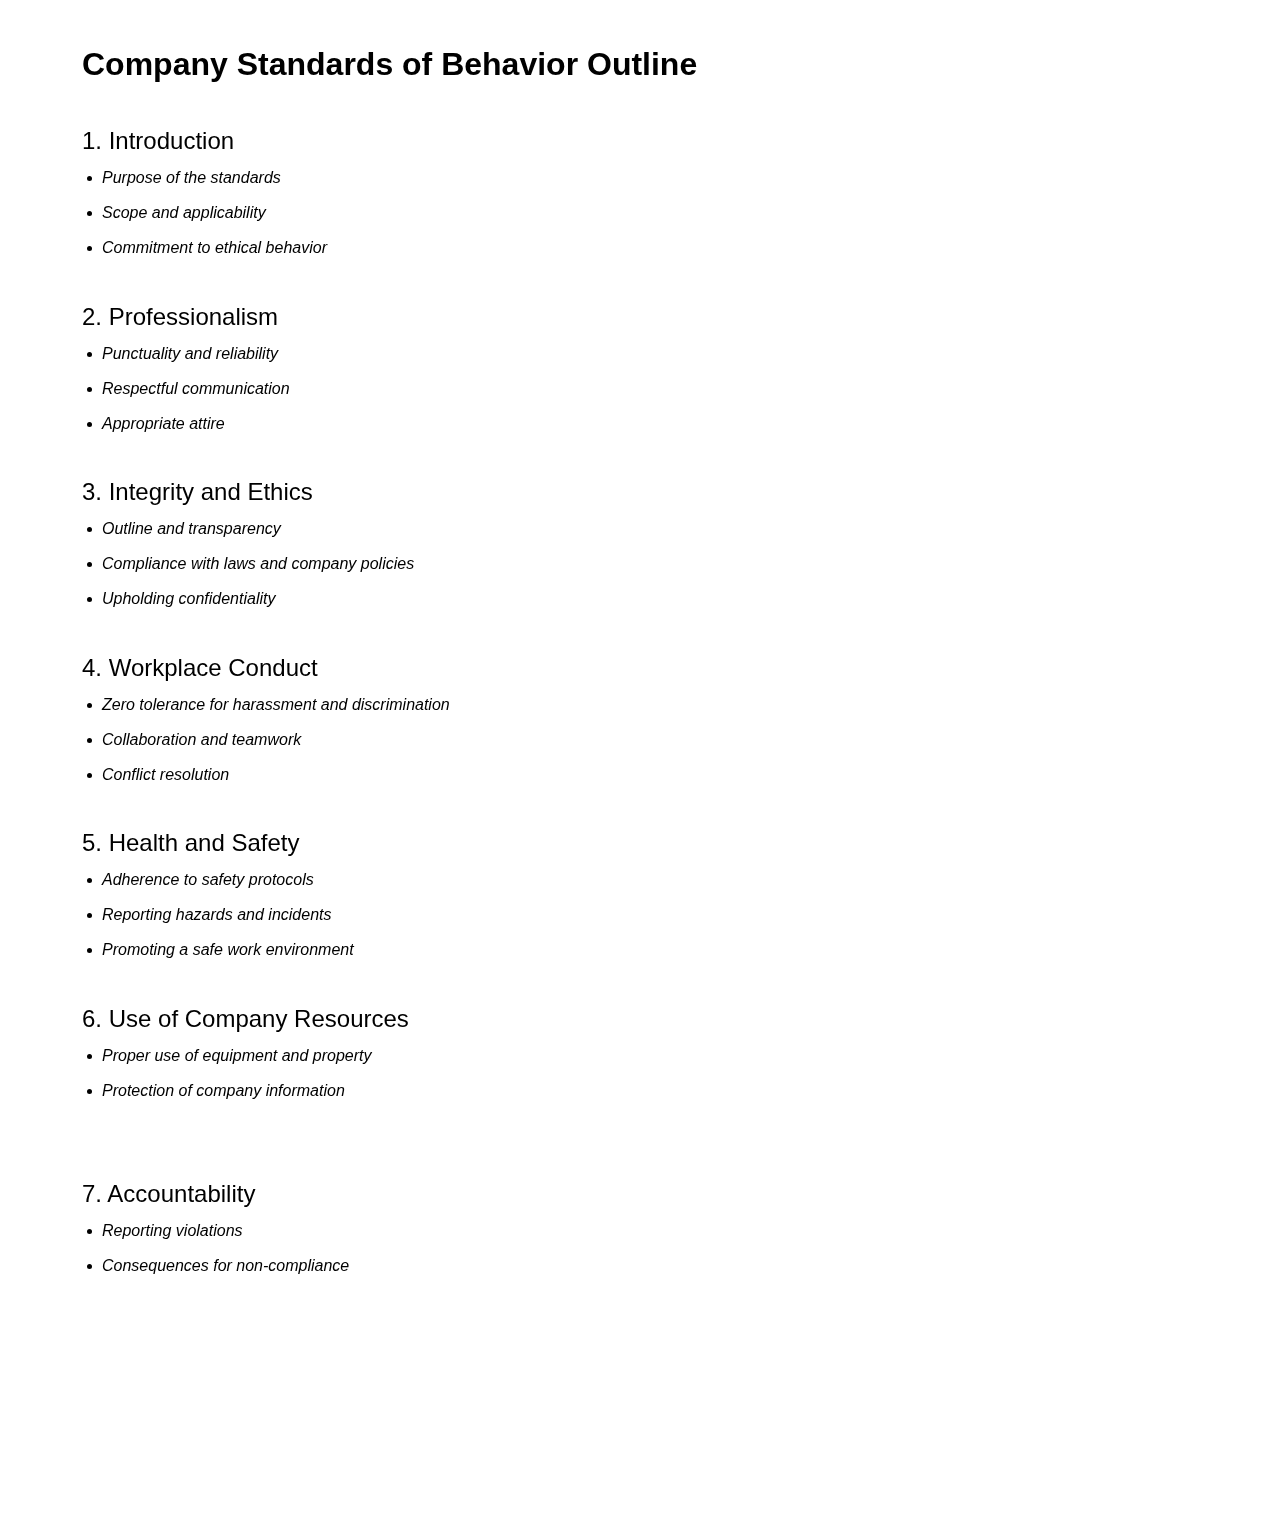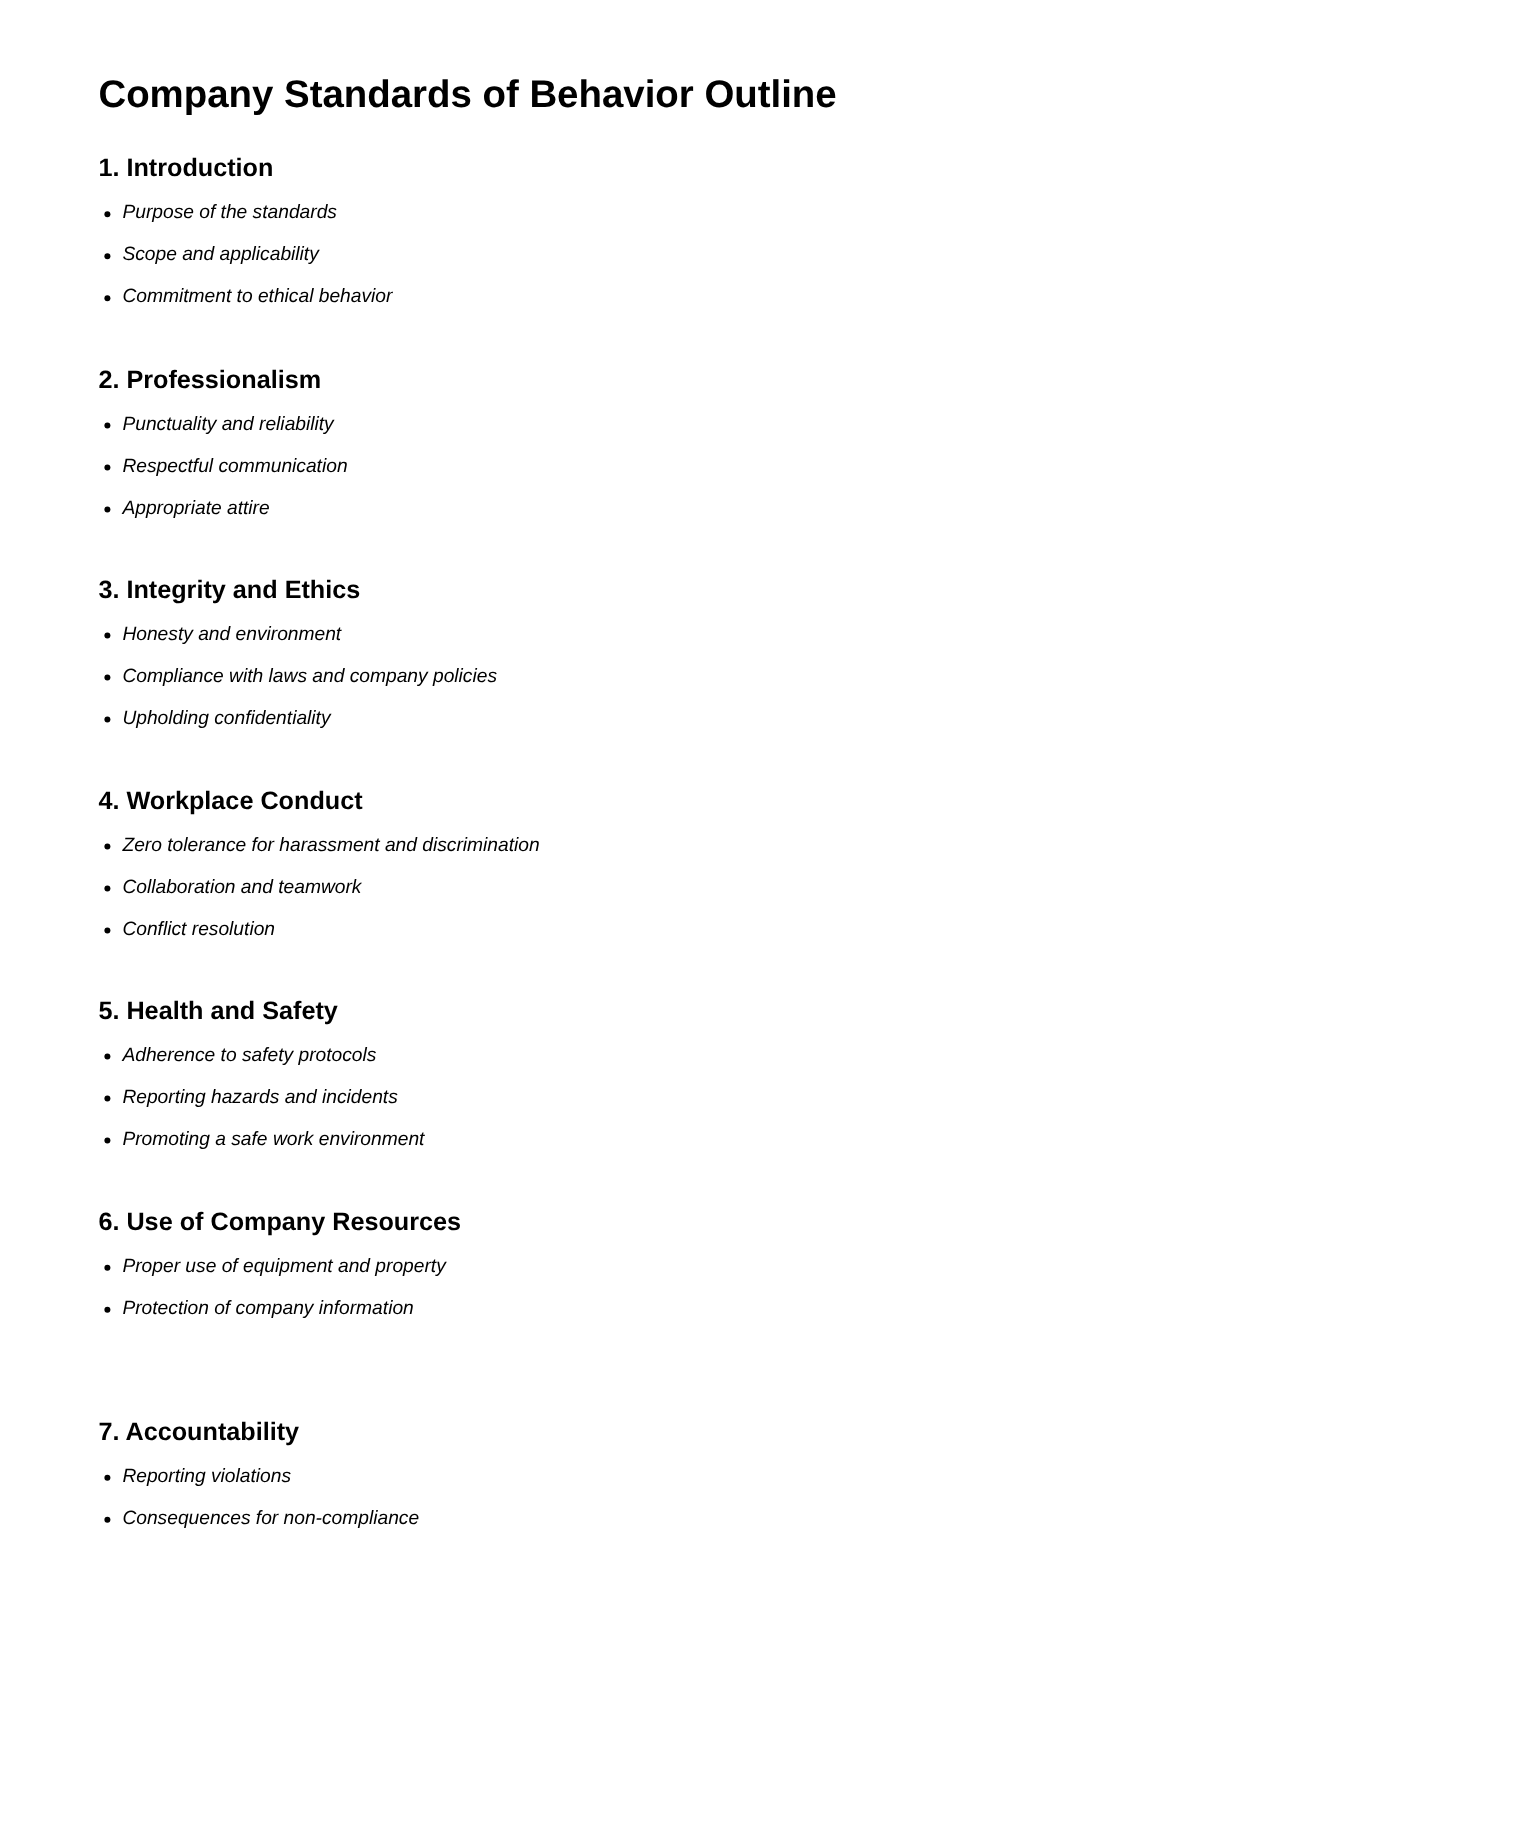--- a/index.html
+++ b/index.html
@@ -18,36 +18,36 @@
       position: absolute;
       left: 82px;
       top: 0;
       right: 0;
     }
     h1 {
       font-size: 32px;
       font-weight: bold;
       margin: 0;
       position: absolute;
-      top: 58px;
+      top: 44px;
       left: 0;
       line-height: 40px;
       white-space: nowrap;
     }
     .sections {
       position: absolute;
       top: 127px;
       left: 0;
     }
     .section {
       height: 175.5px;
     }
     h2 {
-      font-size: 21px;
-      font-weight: bold;
+      font-size: 24px;
+      font-weight: normal;
       margin: 0;
       line-height: 28px;
       white-space: nowrap;
     }
     ul {
       margin: 0;
       padding: 0;
       list-style: none;
       margin-top: 13px;
     }
@@ -91,21 +91,21 @@
       <ul>
         <li><span class="bullet"></span><span>Punctuality and reliability</span></li>
         <li><span class="bullet"></span><span>Respectful communication</span></li>
         <li><span class="bullet"></span><span>Appropriate attire</span></li>
       </ul>
     </div>
 
     <div class="section">
       <h2>3. Integrity and Ethics</h2>
       <ul>
-        <li><span class="bullet"></span><span>Honesty and environment</span></li>
+        <li><span class="bullet"></span><span>Outline and transparency</span></li>
         <li><span class="bullet"></span><span>Compliance with laws and company policies</span></li>
         <li><span class="bullet"></span><span>Upholding confidentiality</span></li>
       </ul>
     </div>
 
     <div class="section">
       <h2>4. Workplace Conduct</h2>
       <ul>
         <li><span class="bullet"></span><span>Zero tolerance for harassment and discrimination</span></li>
         <li><span class="bullet"></span><span>Collaboration and teamwork</span></li>

